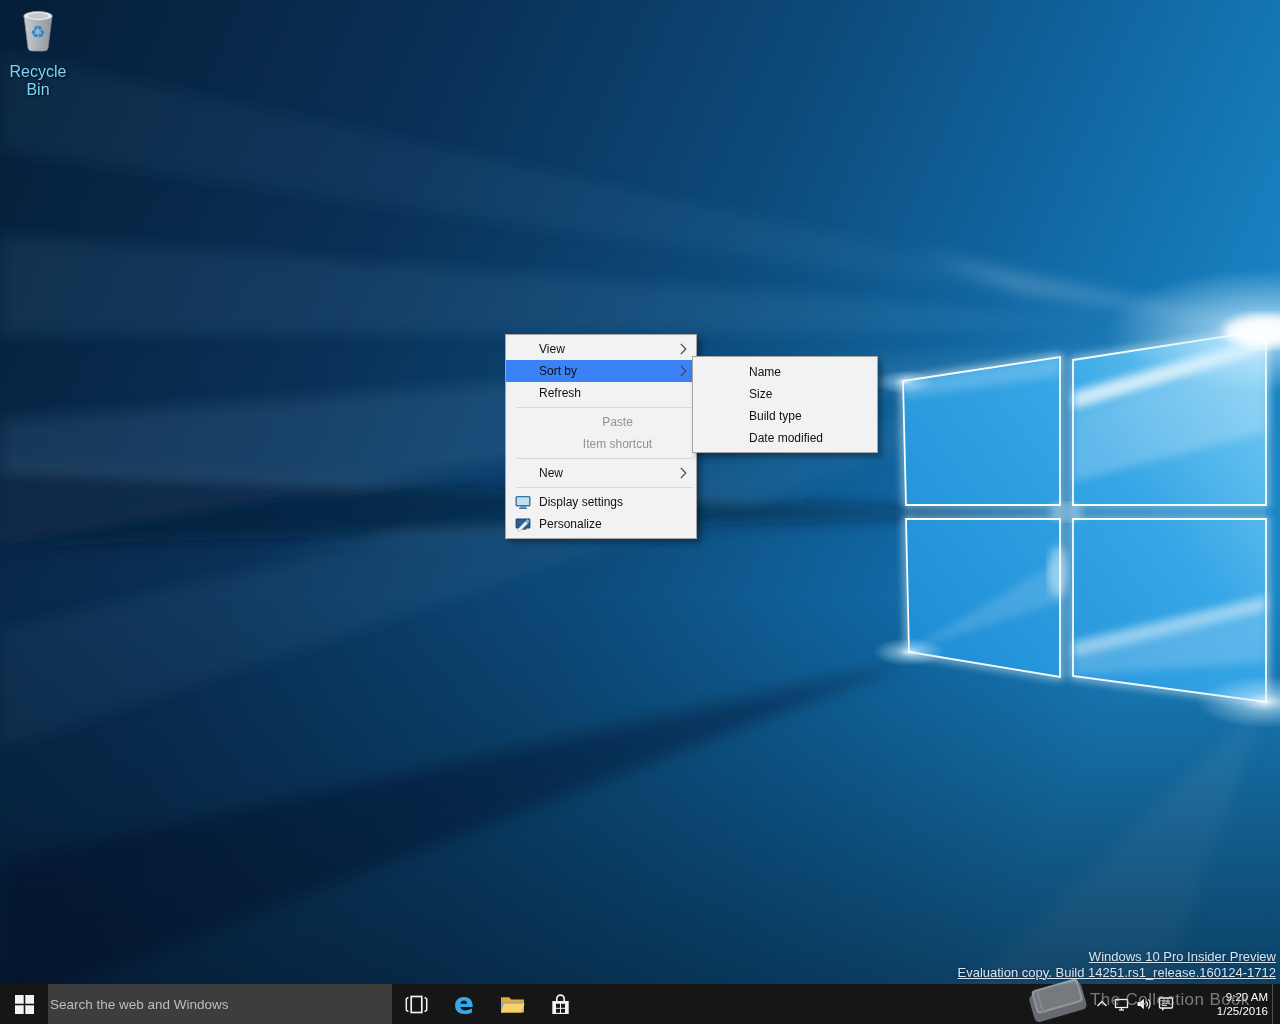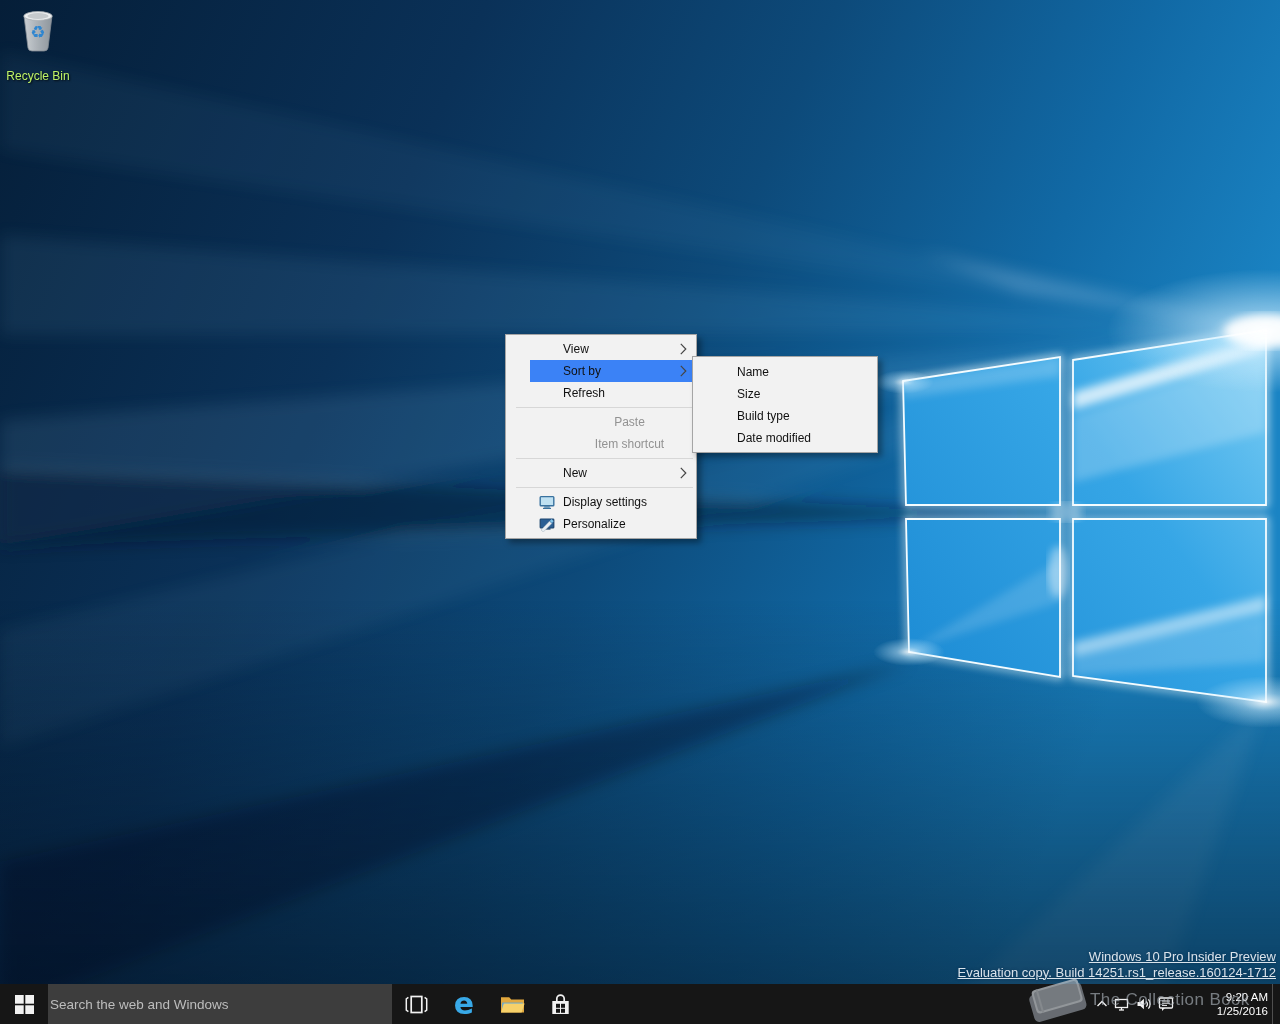--- a/index.html
+++ b/index.html
@@ -6,40 +6,40 @@
   html,body { width:1280px; height:1024px; overflow:hidden; background:#06223f;
               font-family:"Liberation Sans", sans-serif; }
   #root { position:relative; width:1280px; height:1024px; overflow:hidden; }
 
   
   #wallpaper { position:absolute; left:0; top:0; width:1280px; height:1024px; }
 
   
   .desktop-icon { position:absolute; left:5px; top:7px; width:66px; text-align:center; z-index:5; }
   .desktop-icon .ico { display:block; margin:0 auto; }
-  .desktop-icon .lbl { display:block; margin-top:16px; font-size:12px; color:#bef264;
+  .desktop-icon .lbl { display:block; margin-top:10px; font-size:16px; color:#7dd3fc;
                        text-shadow:1px 1px 2px rgba(0,0,0,.85); }
 
   
   .build-watermark { position:absolute; right:4px; top:949px; text-align:right; z-index:6;
                      color:#e9eff5; opacity:.93; font-size:13px; line-height:15.5px;
                      text-shadow:0 0 3px rgba(0,30,60,.6);text-decoration:underline; }
   .collection-watermark { position:absolute; left:1022px; top:974px; width:250px; height:50px;
                           z-index:31; pointer-events:none; }
   .collection-watermark .cw-text { position:absolute; left:68px; top:16px; font-size:17px;
                           letter-spacing:.4px; color:rgba(178,186,194,.62); white-space:nowrap; }
 
   
   .menu { position:absolute; background:#f2f2f2; border:1px solid #a5a5a5;
           box-shadow:4px 4px 6px rgba(0,0,0,.35); font-size:12px; color:#111;
           padding:3px 0; z-index:20; }
   .menu.main { left:505px; top:334px; width:192px; }
   .menu.sub  { left:692px; top:356px; width:186px; z-index:21; padding:4px 0 3px 0; }
-  .mi { height:22px; line-height:22px; padding-left:33px; position:relative; cursor:default;margin-left:24px; }
-  .menu.sub .mi { padding-left:20px; }
+  .mi { height:22px; line-height:22px; padding-left:33px; position:relative; cursor:default; }
+  .menu.sub .mi { padding-left:56px; }
   .mi.hl { background:#3b82f6; }
   .mi.dis { color:#929292;text-align:center; }
   .sep { height:1px; background:#d7d7d7; margin:3px 3px 3px 10px; }
   .arr { position:absolute; right:9px; top:5px; }
   .mic { position:absolute; left:9px; top:3px; width:16px; height:16px; }
 
   
   .taskbar { position:absolute; left:0; bottom:0; width:1280px; height:40px;
              background:#161616; z-index:10; }
   .start-btn { position:absolute; left:0; top:0; width:48px; height:40px;

